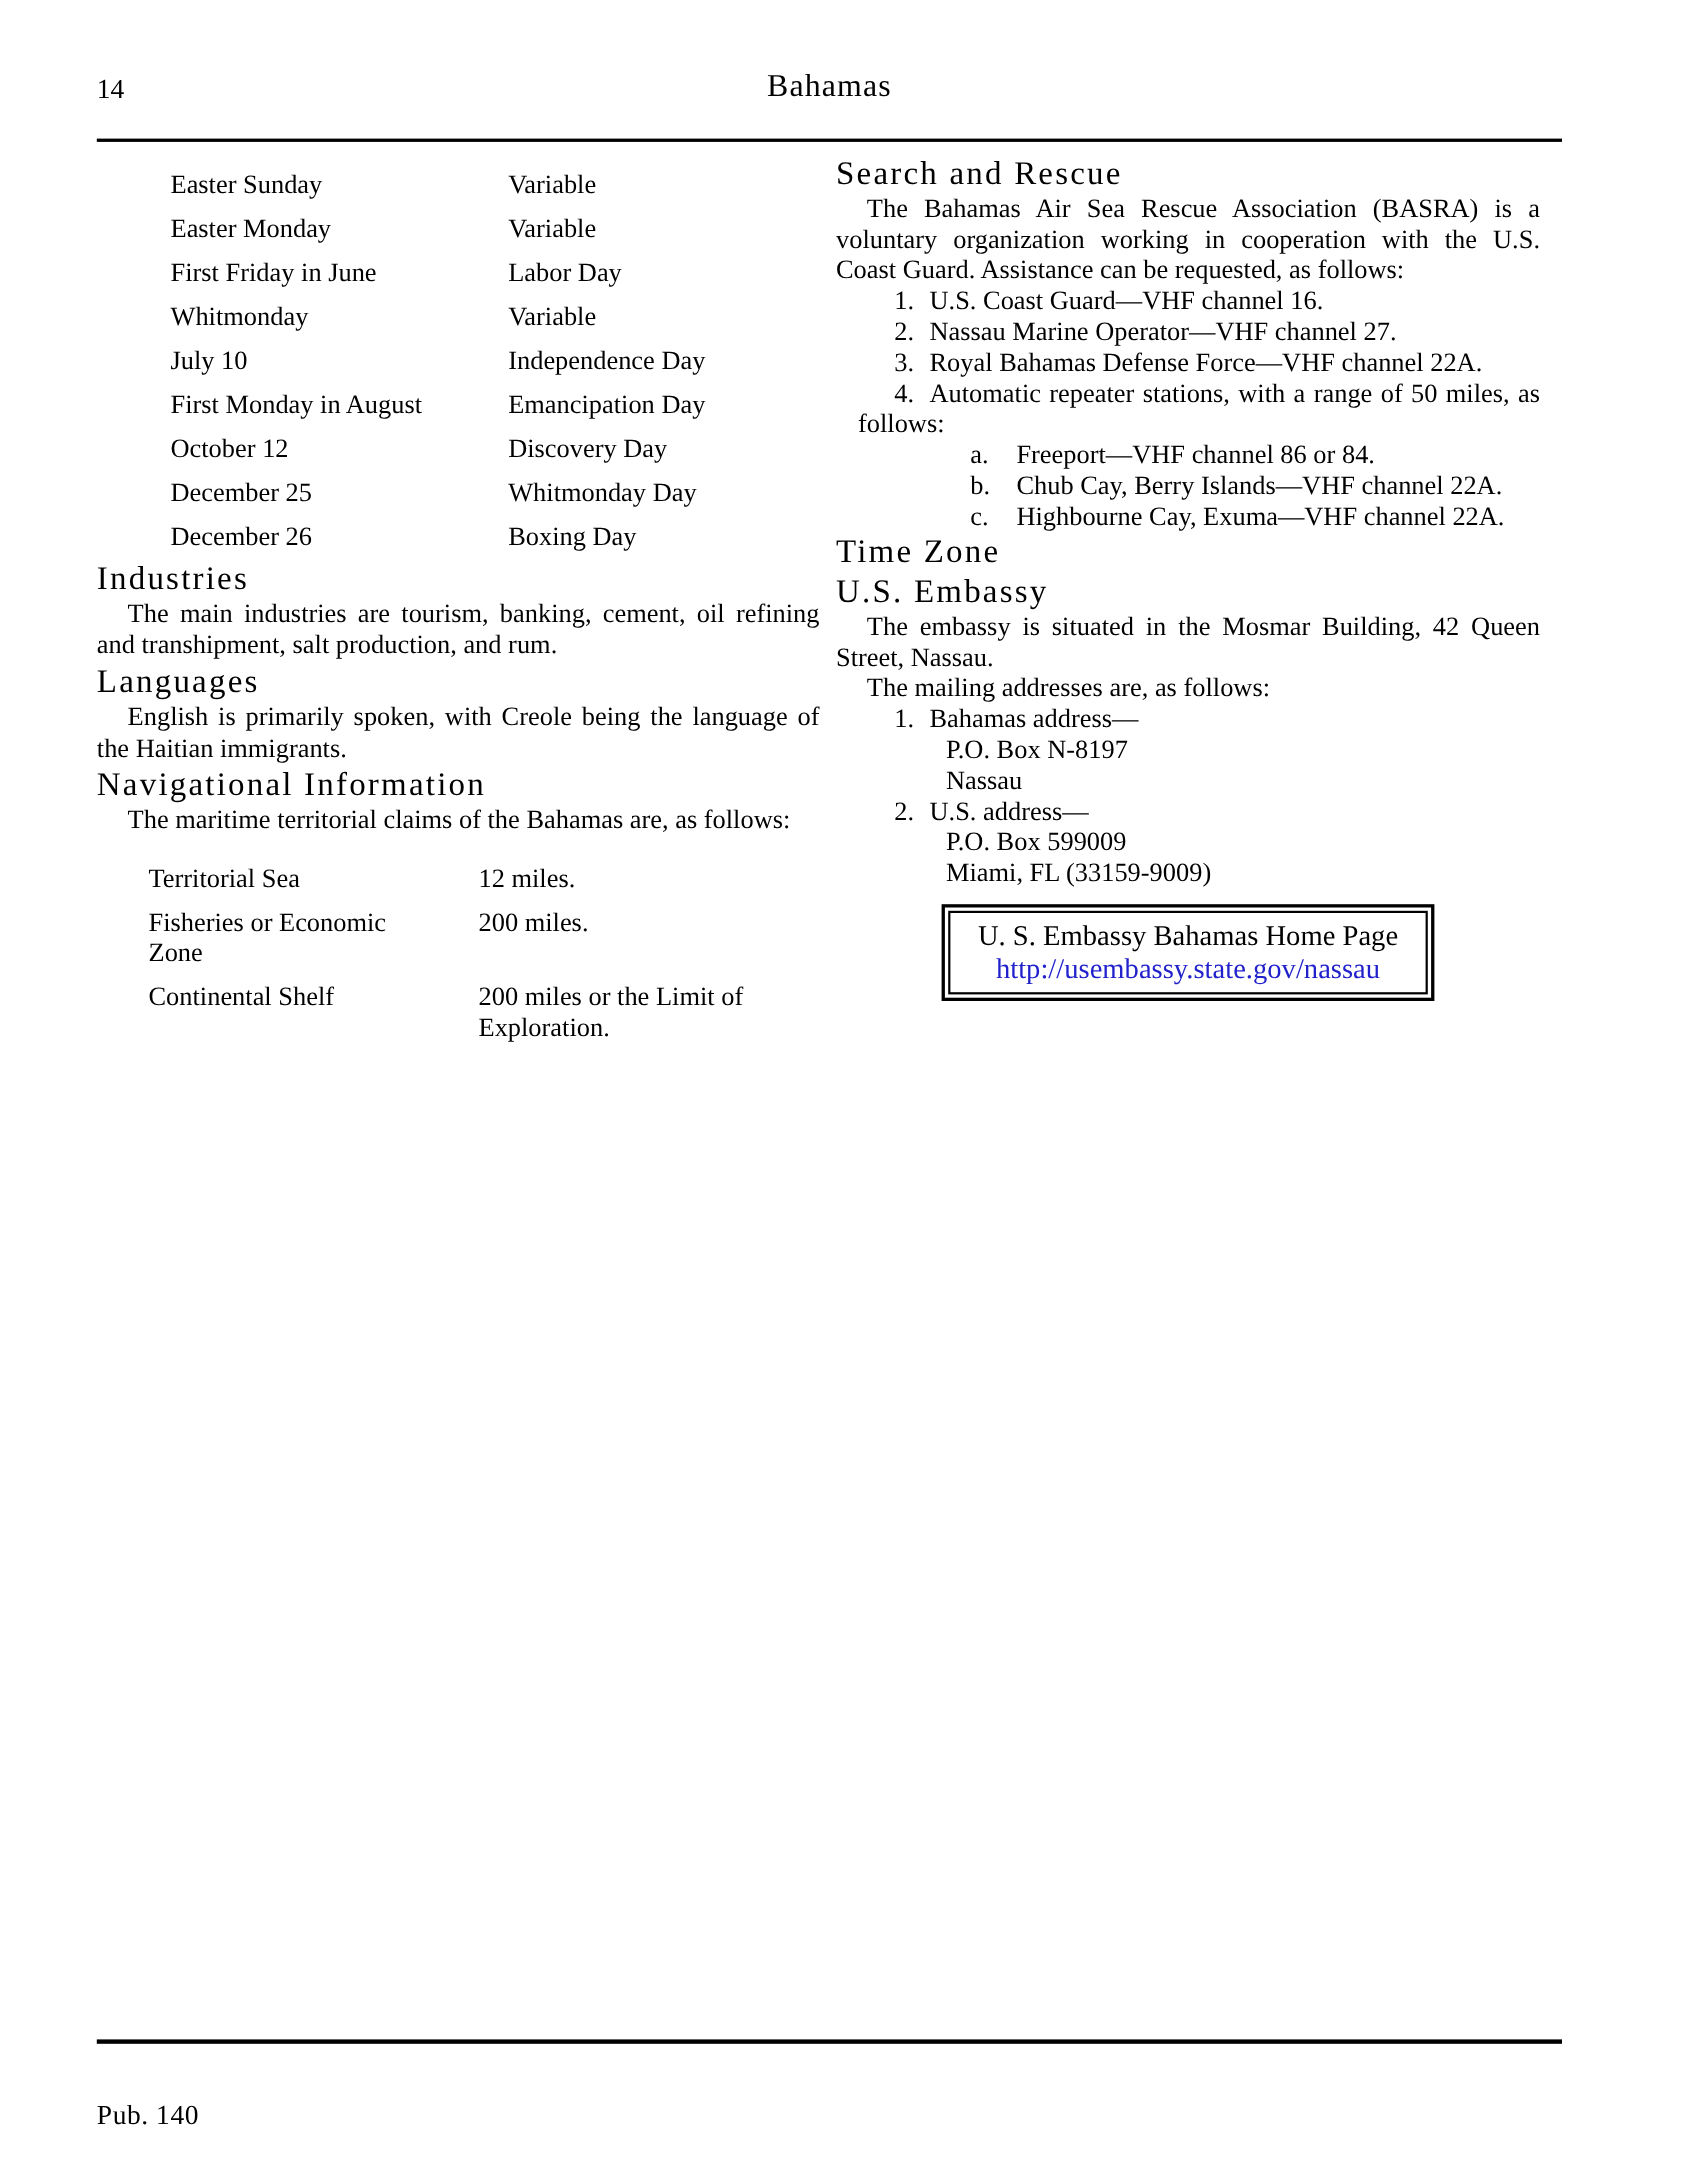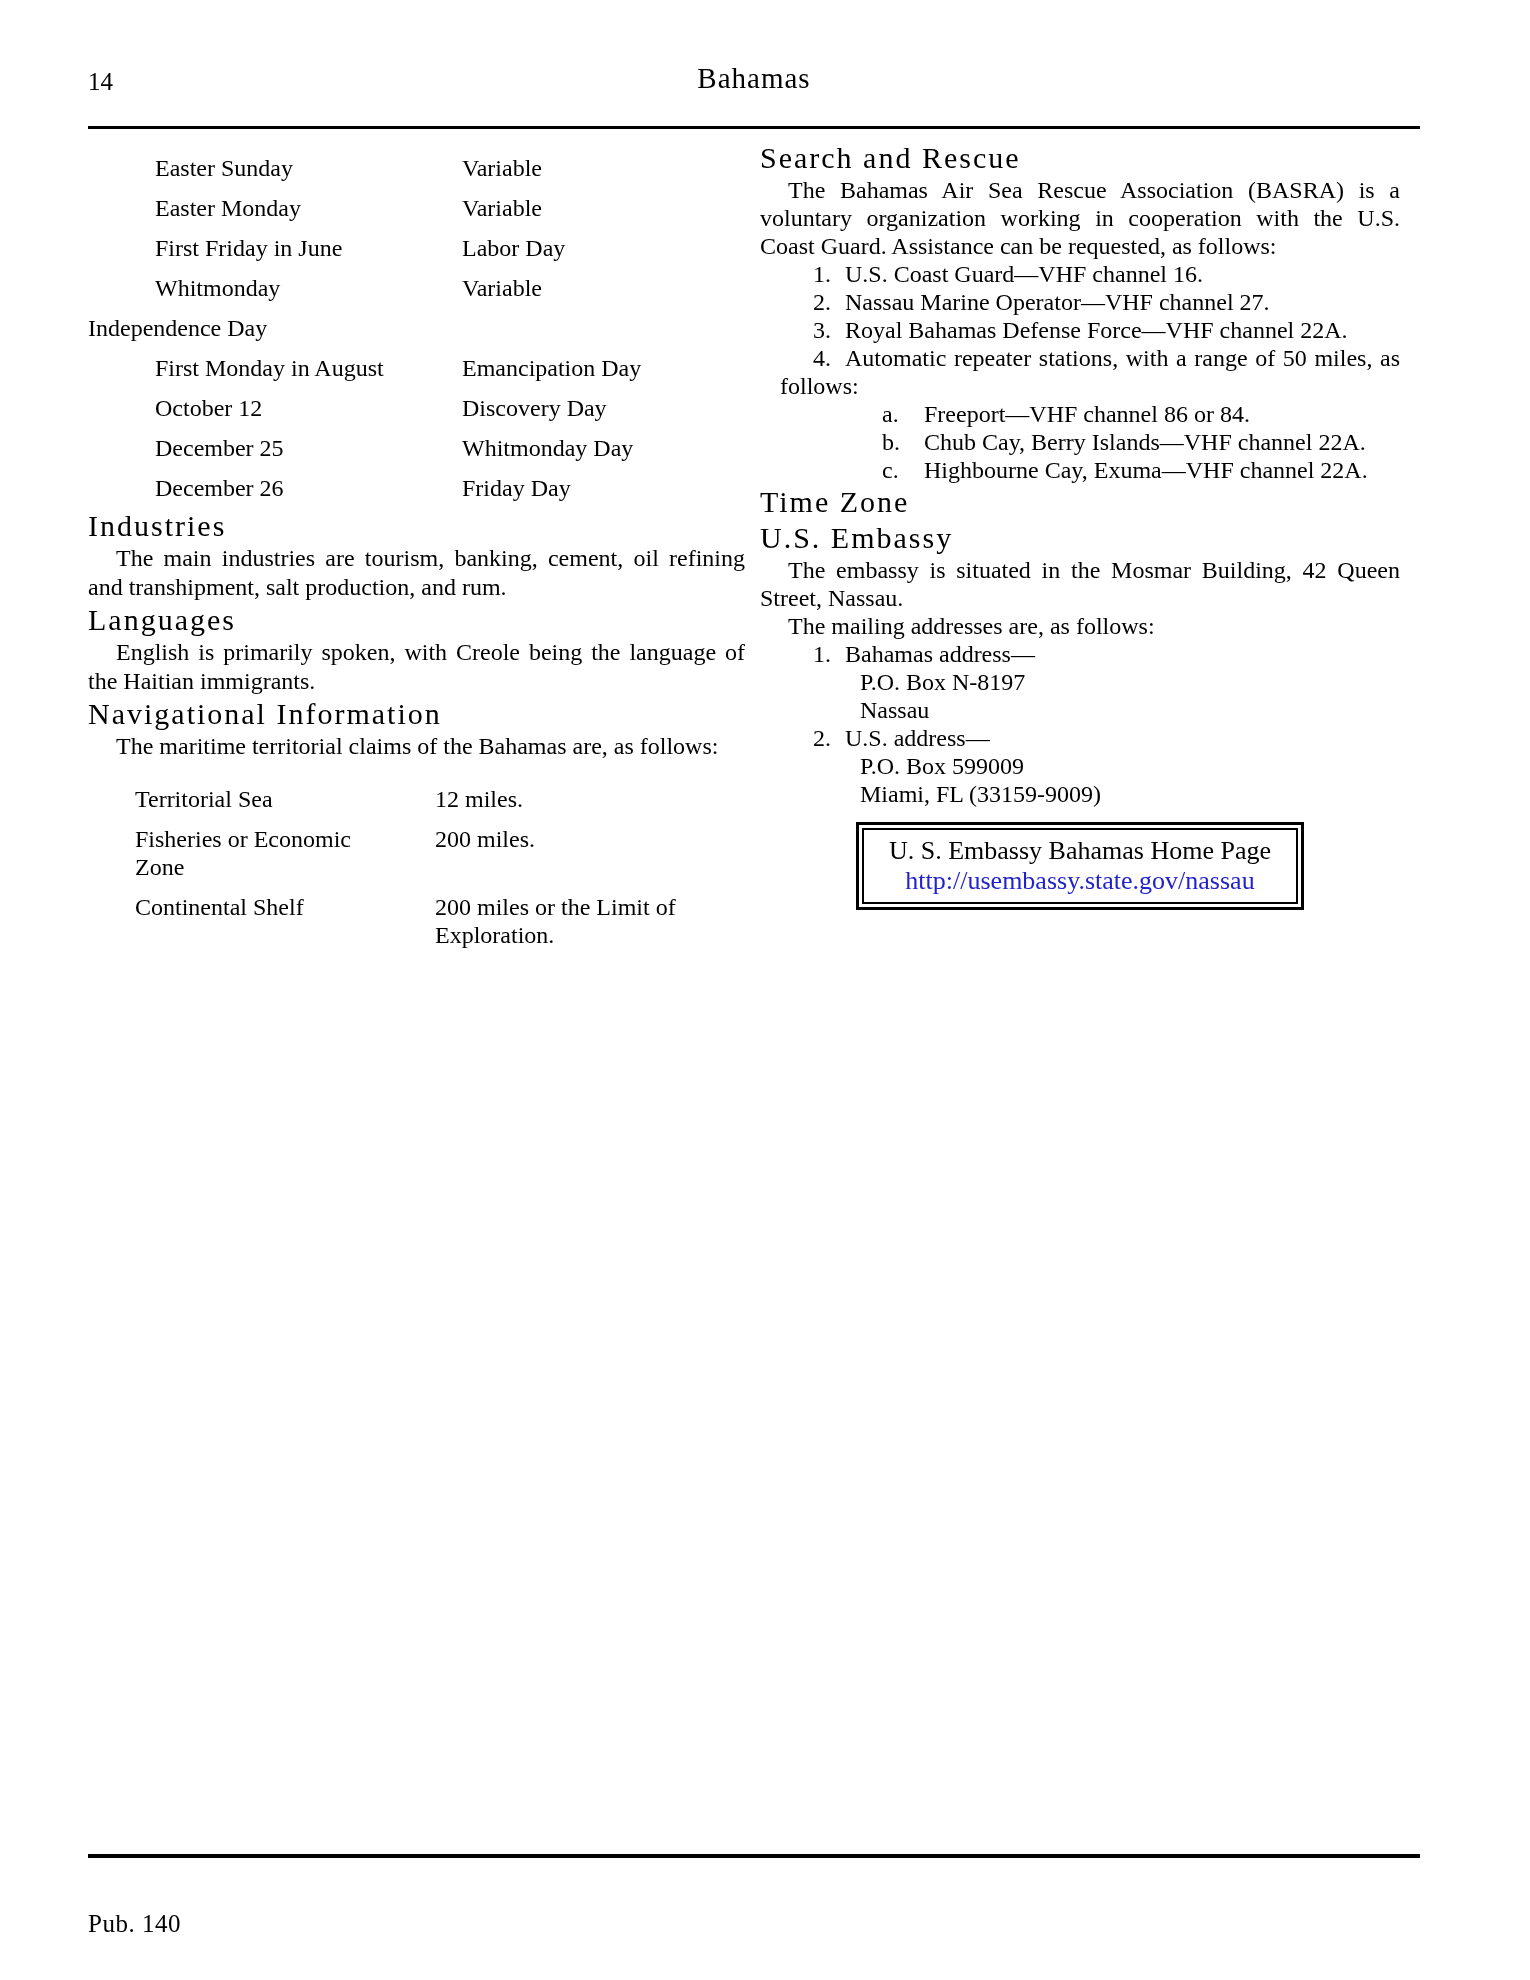--- a/index.html
+++ b/index.html
@@ -102,37 +102,38 @@
       </div>
       <div class="hrow">
         <span class="hdate">First Friday in June</span>
         <span class="hname">Labor Day</span>
       </div>
       <div class="hrow">
         <span class="hdate">Whitmonday</span>
         <span class="hname">Variable</span>
       </div>
       <div class="hrow">
+        <span class="hdate">July 10</span>
         <span class="hname">Independence Day</span>
       </div>
       <div class="hrow">
         <span class="hdate">First Monday in August</span>
         <span class="hname">Emancipation Day</span>
       </div>
       <div class="hrow">
         <span class="hdate">October 12</span>
         <span class="hname">Discovery Day</span>
       </div>
       <div class="hrow">
         <span class="hdate">December 25</span>
         <span class="hname">Whitmonday Day</span>
       </div>
       <div class="hrow">
         <span class="hdate">December 26</span>
-        <span class="hname">Friday Day</span>
+        <span class="hname">Boxing Day</span>
       </div>
     </div>
 
     <h2 class="heading h-industries">Industries</h2>
     <p class="body p-industries">The main industries are tourism, banking, cement, oil refining and transhipment, salt production, and rum.</p>
 
     <h2 class="heading h-languages">Languages</h2>
     <p class="body p-languages">English is primarily spoken, with Creole being the language of the Haitian immigrants.</p>
 
     <h2 class="heading h-nav">Navigational Information</h2>

